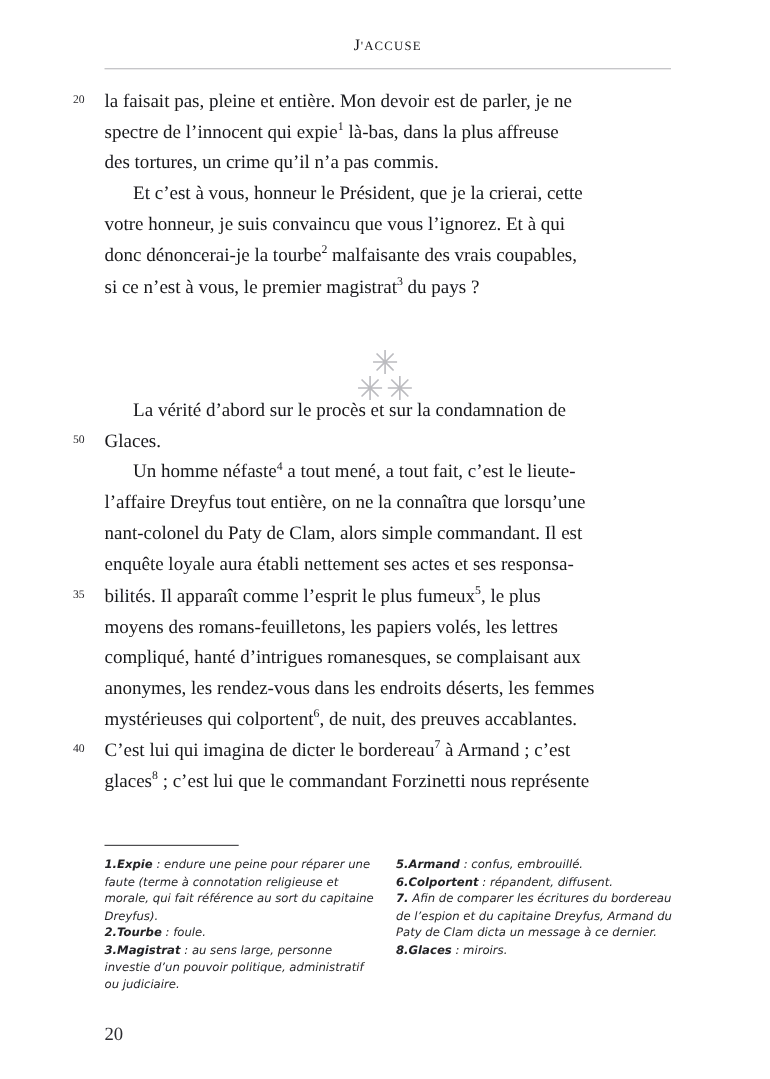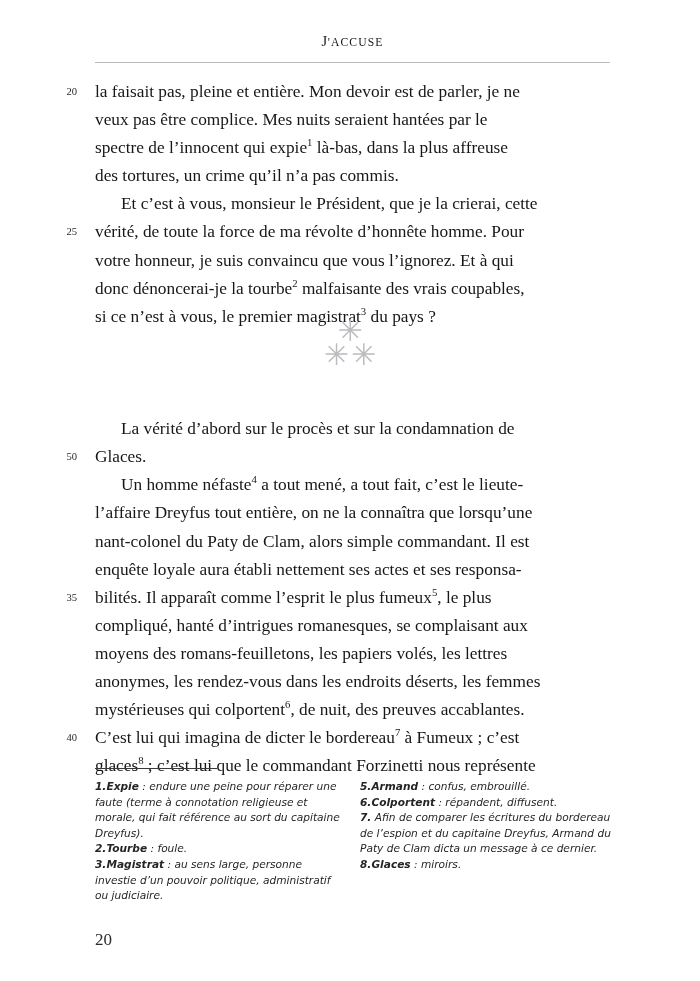--- a/index.html
+++ b/index.html
@@ -154,40 +154,33 @@
   </div>
   <div class="head-rule"></div>
 
   <div class="textblock">
 
     <div class="line">
       <span class="lineno">20</span>
       <span>la faisait pas, pleine et entière. Mon devoir est de parler, je ne</span>
     </div>
 
-    <div class="line">
-      <span>veux pas être complice. Mes nuits seraient hantées par le</span>
-    </div>
 
     <div class="line">
       <span>spectre de l’innocent qui expie</span><sup>1</sup><span> là-bas, dans la plus affreuse</span>
     </div>
 
     <div class="line">
       <span>des tortures, un crime qu’il n’a pas commis.</span>
     </div>
 
     <div class="line">
-      <span class="indent"></span><span>Et c’est à vous, monsieur le Président, que je la crierai, cette</span>
-    </div>
-
-    <div class="line">
-      <span class="lineno">25</span>
-      <span>vérité, de toute la force de ma révolte d’honnête homme. Pour</span>
-    </div>
+      <span class="indent"></span><span>Et c’est à vous, honneur le Président, que je la crierai, cette</span>
+    </div>
+
 
     <div class="line">
       <span>votre honneur, je suis convaincu que vous l’ignorez. Et à qui</span>
     </div>
 
     <div class="line">
       <span>donc dénoncerai-je la tourbe</span><sup>2</sup><span> malfaisante des vrais coupables,</span>
     </div>
 
     <div class="line">
@@ -222,38 +215,38 @@
     <div class="line">
       <span>enquête loyale aura établi nettement ses actes et ses responsa-</span>
     </div>
 
     <div class="line">
       <span class="lineno">35</span>
       <span>bilités. Il apparaît comme l’esprit le plus fumeux</span><sup>5</sup><span>, le plus</span>
     </div>
 
     <div class="line">
+      <span>moyens des romans-feuilletons, les papiers volés, les lettres</span>
+    </div>
+
+    <div class="line">
       <span>compliqué, hanté d’intrigues romanesques, se complaisant aux</span>
     </div>
 
     <div class="line">
-      <span>moyens des romans-feuilletons, les papiers volés, les lettres</span>
-    </div>
-
-    <div class="line">
       <span>anonymes, les rendez-vous dans les endroits déserts, les femmes</span>
     </div>
 
     <div class="line">
       <span>mystérieuses qui colportent</span><sup>6</sup><span>, de nuit, des preuves accablantes.</span>
     </div>
 
     <div class="line">
       <span class="lineno">40</span>
-      <span>C’est lui qui imagina de dicter le bordereau</span><sup>7</sup><span> à Fumeux ; c’est</span>
+      <span>C’est lui qui imagina de dicter le bordereau</span><sup>7</sup><span> à Armand ; c’est</span>
     </div>
 
 
     <div class="line">
       <span>glaces</span><sup>8</sup><span> ; c’est lui que le commandant Forzinetti nous représente</span>
     </div>
 
   </div>
 
   <div class="ornament">

